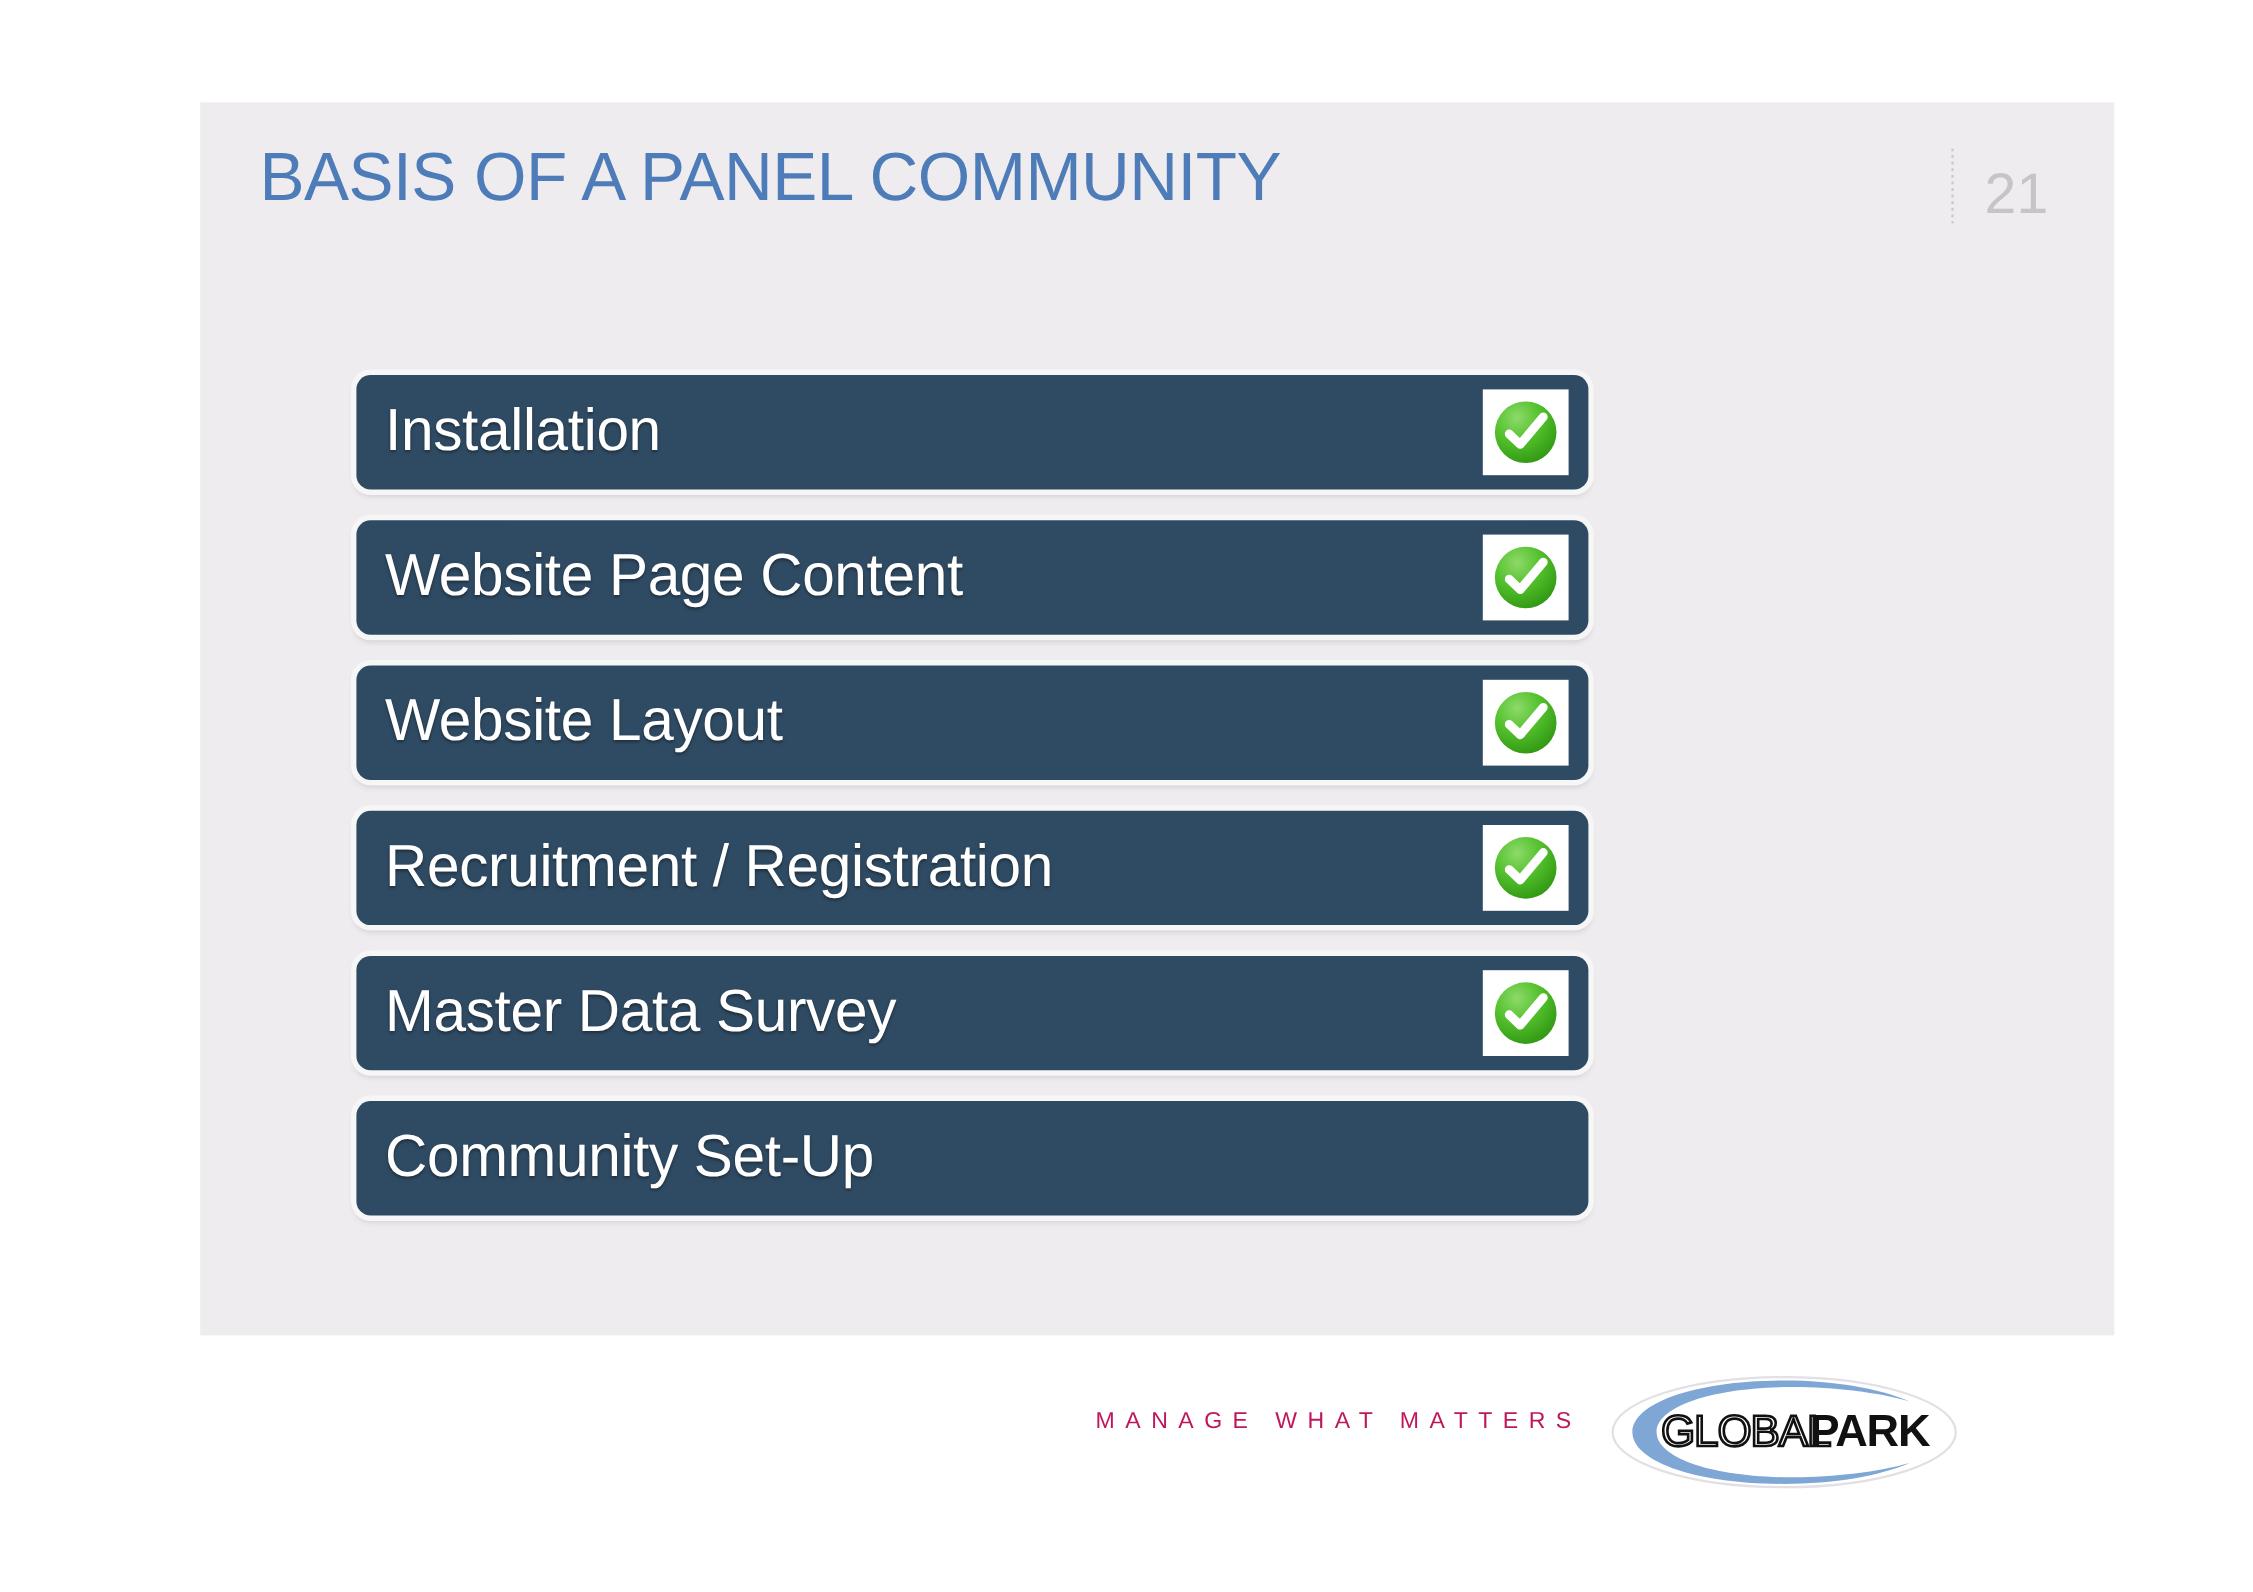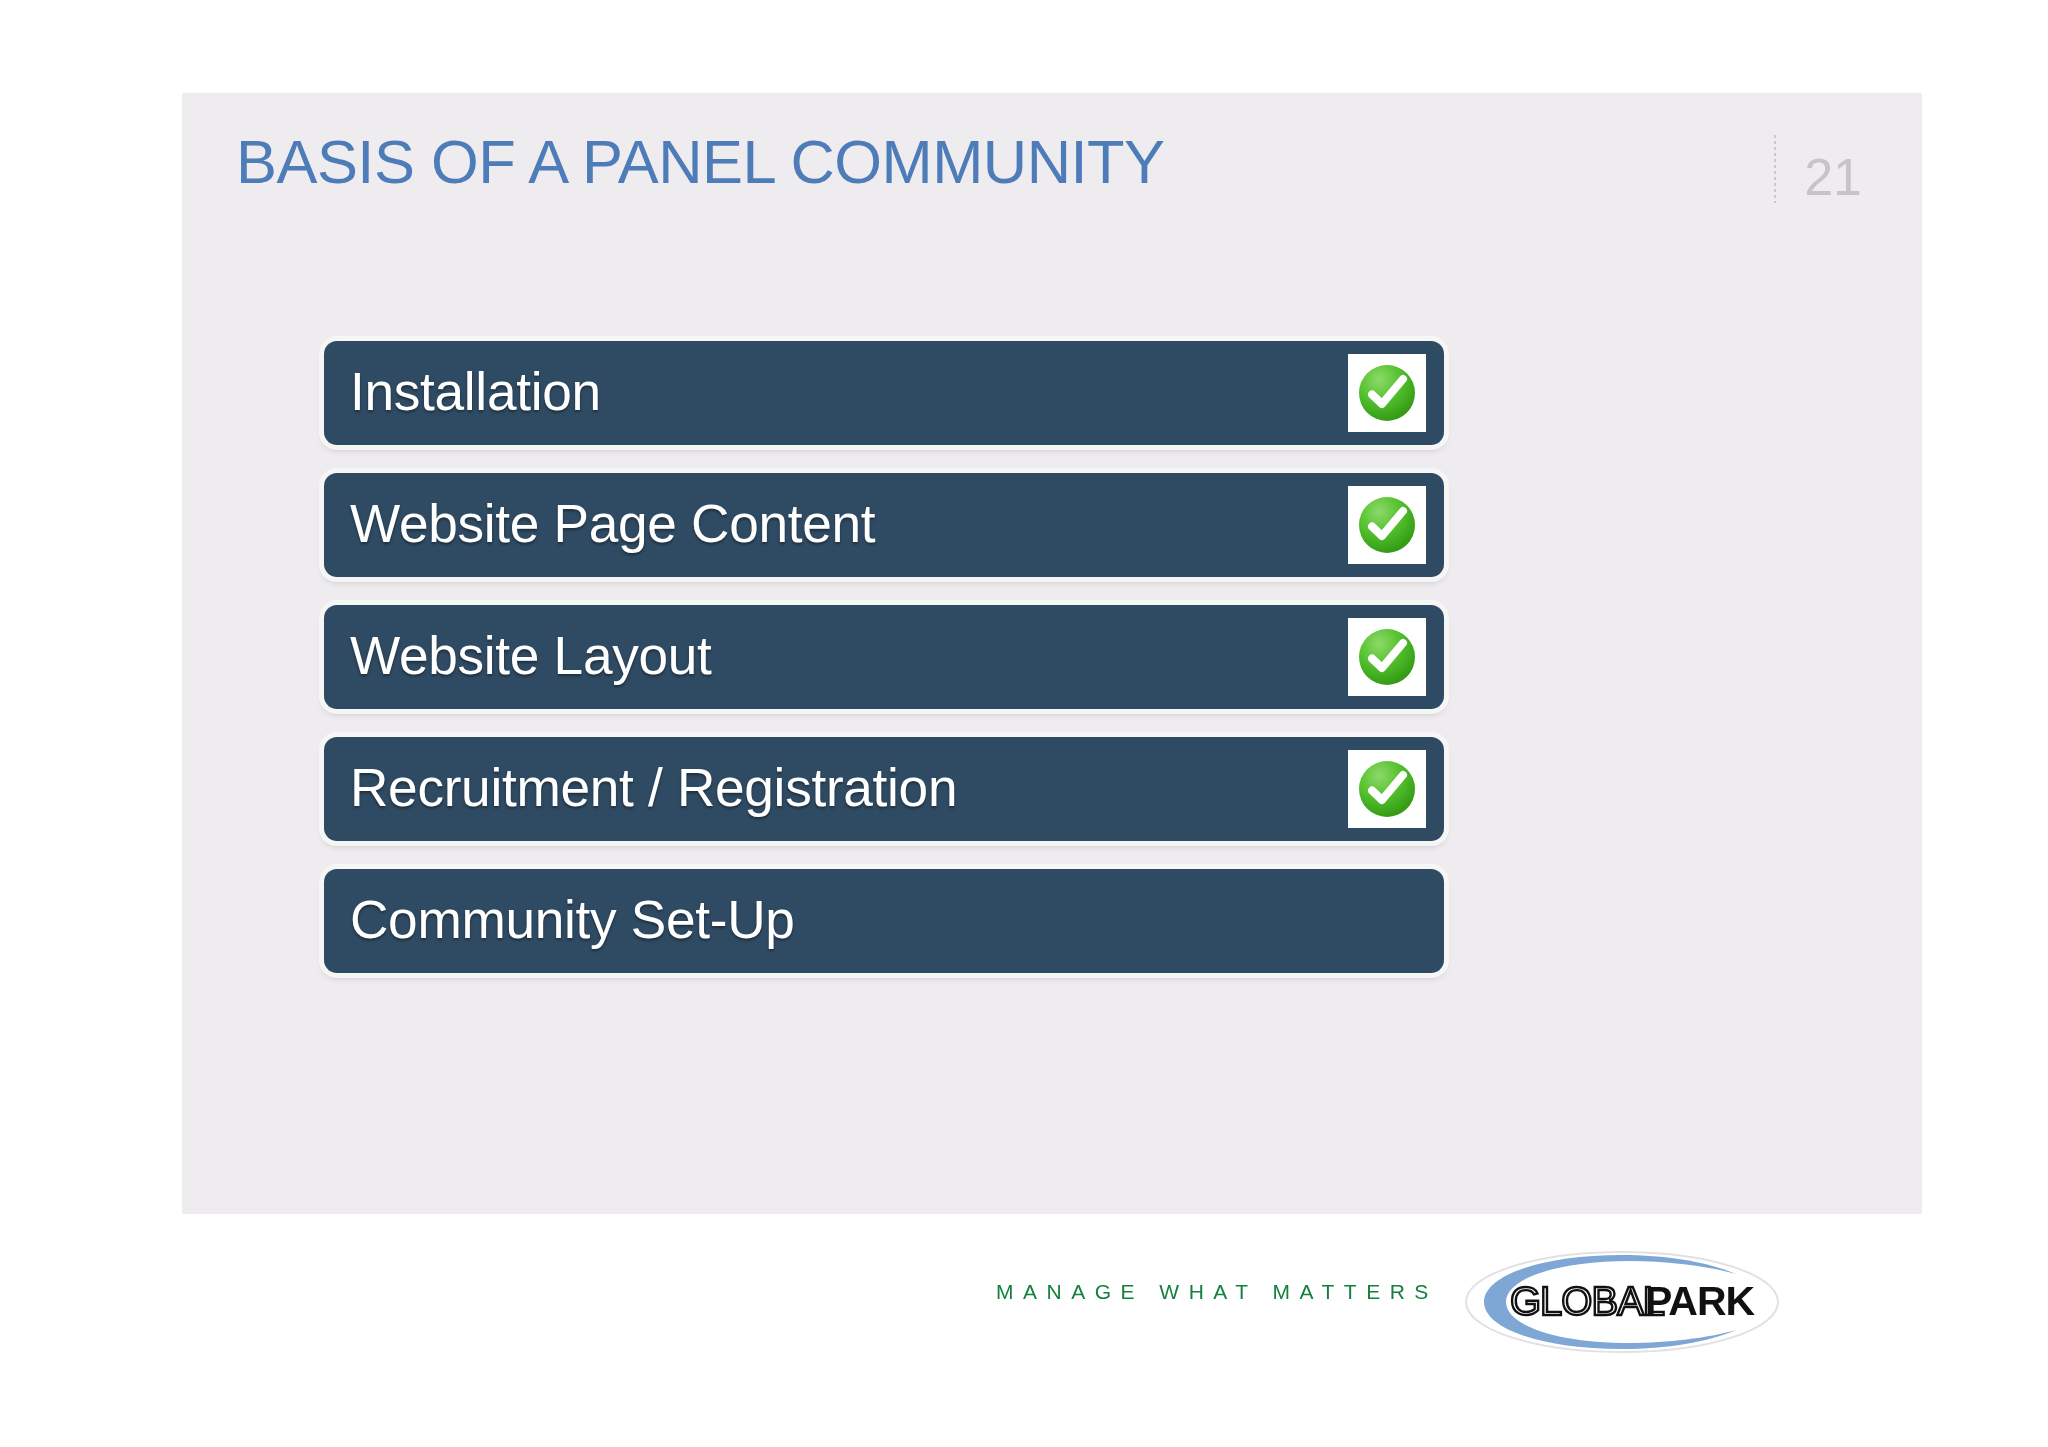--- a/index.html
+++ b/index.html
@@ -127,21 +127,21 @@
     width: 2048px;
     height: 130px;
   }
   #tagline {
     position: absolute;
     left: 996px;
     top: 26px;
     font-size: 21px;
     line-height: 1;
     letter-spacing: 9.5px;
-    color: #15803d;
+    color: #be185d;
     font-weight: 400;
     white-space: nowrap;
   }
   #brand-logo {
     position: absolute;
     left: 1462px;
     top: -9px;
     width: 320px;
     height: 112px;
   }
@@ -205,20 +205,30 @@
       <div class="step-label">Recruitment / Registration</div>
       <div class="check-badge">
         <svg width="66" height="66" viewBox="0 0 66 66" aria-hidden="true">
           <circle cx="33" cy="33" r="30" fill="#ffffff" opacity="0.85"></circle>
           <circle cx="33" cy="33" r="28" fill="url(#g1)"></circle>
           <path d="M18 34.5 L28 44 L49 19" fill="none" stroke="#ffffff" stroke-width="8" stroke-linecap="round" stroke-linejoin="round"></path>
         </svg>
       </div>
     </div>
 
+    <div class="step-row">
+      <div class="step-label">Master Data Survey</div>
+      <div class="check-badge">
+        <svg width="66" height="66" viewBox="0 0 66 66" aria-hidden="true">
+          <circle cx="33" cy="33" r="30" fill="#ffffff" opacity="0.85"></circle>
+          <circle cx="33" cy="33" r="28" fill="url(#g1)"></circle>
+          <path d="M18 34.5 L28 44 L49 19" fill="none" stroke="#ffffff" stroke-width="8" stroke-linecap="round" stroke-linejoin="round"></path>
+        </svg>
+      </div>
+    </div>
 
     <div class="step-row">
       <div class="step-label">Community Set-Up</div>
     </div>
 
   </div>
 </div>
 
 <div id="footer">
   <div id="tagline">MANAGE WHAT MATTERS</div>

